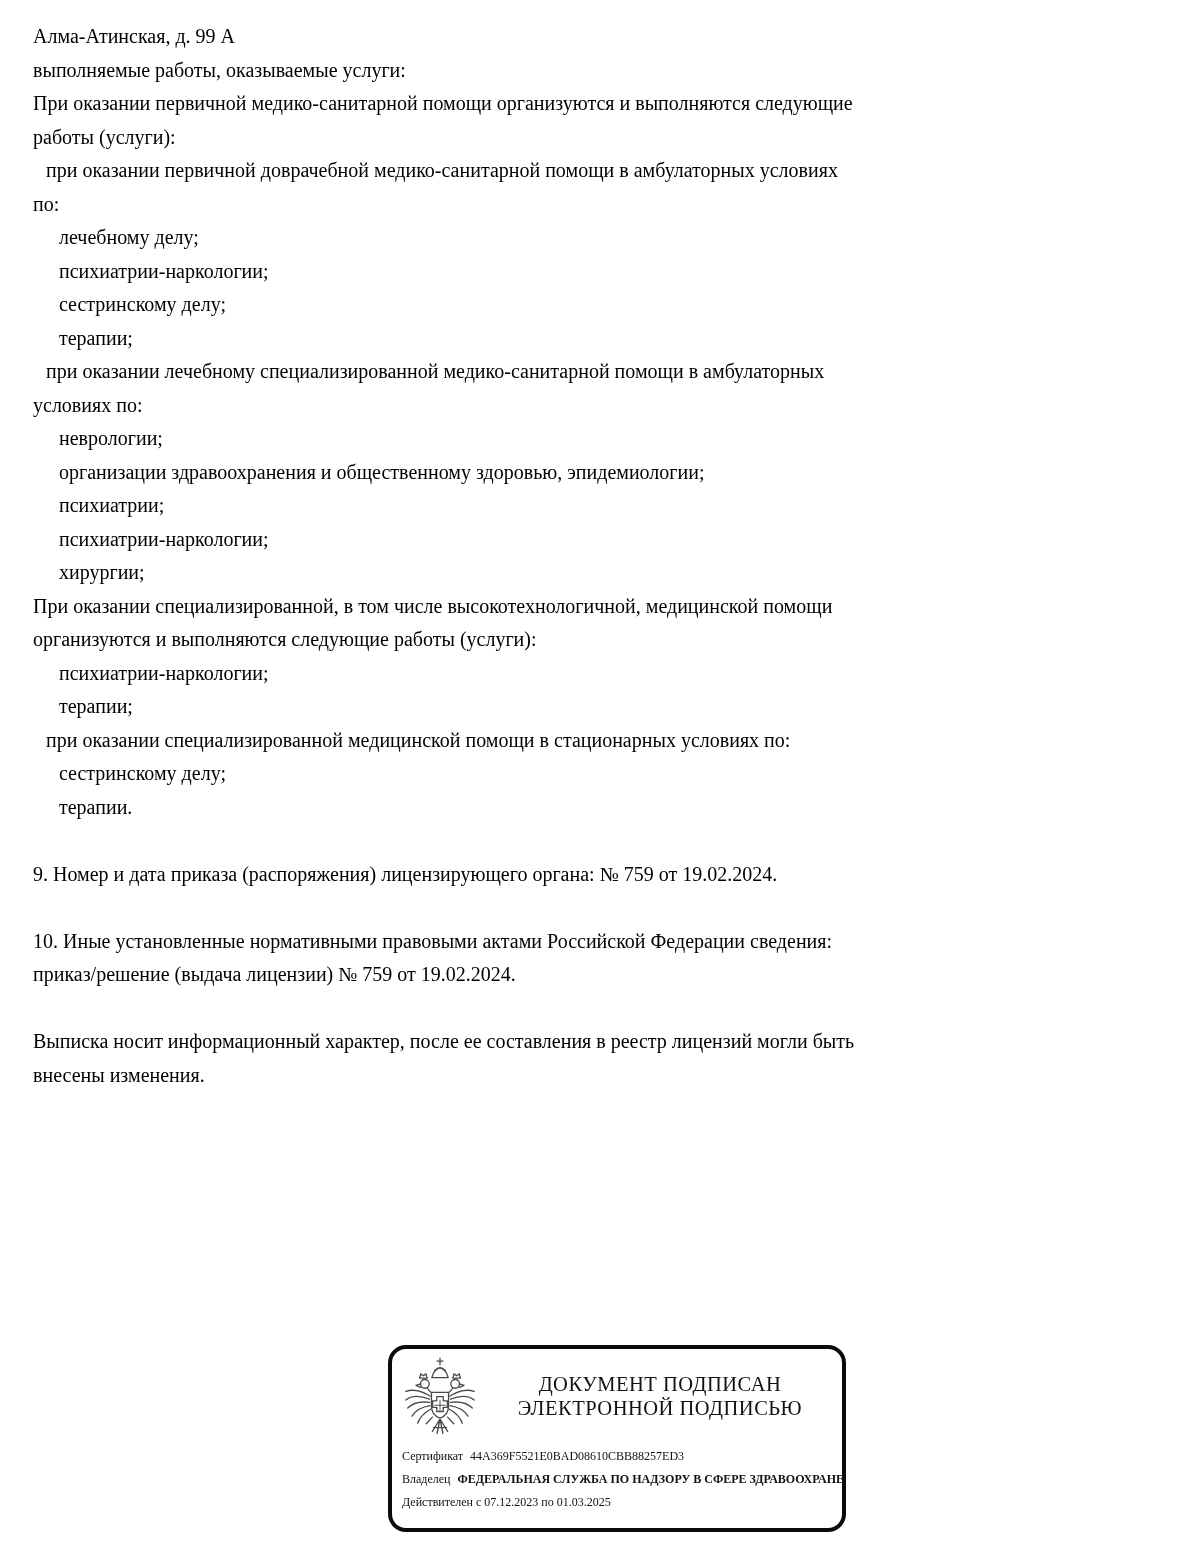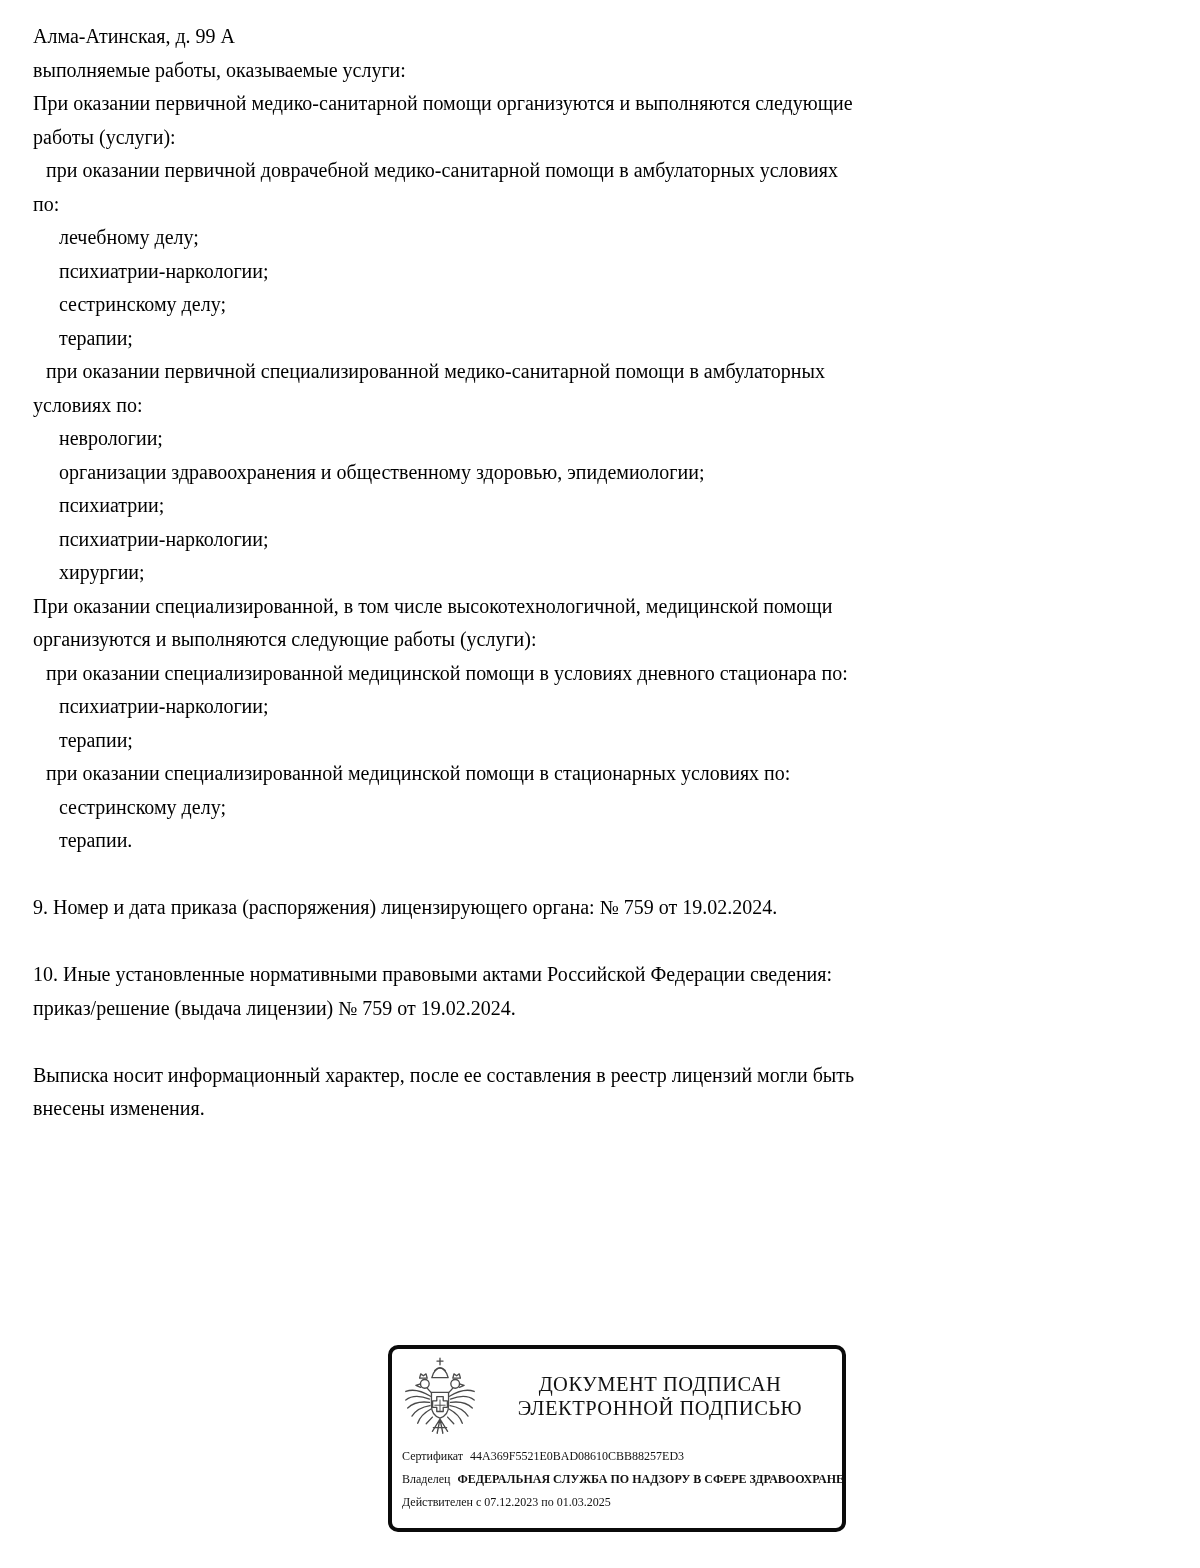--- a/index.html
+++ b/index.html
@@ -10,21 +10,21 @@
   }
   
   .doc{position:absolute;left:33px;top:20px;width:1152px;}
   .line{height:33.5px;line-height:33.5px;font-size:20px;white-space:nowrap;}
   .ind1{padding-left:13px;}
   .ind2{padding-left:26px;}
   .spacer{height:33.5px;}
   
   .stamp{
     position:absolute;left:388px;top:1345px;width:458px;height:187px;
-    box-sizing:border-box;border:4px solid #0b0b0b;border-radius:10px;
+    box-sizing:border-box;border:4px solid #0b0b0b;border-radius:18px;
     background:#ffffff;overflow:hidden;
   }
   .emblem{position:absolute;left:10px;top:7px;width:76px;height:88px;}
   .stamp-title{
     position:absolute;left:90px;right:4px;top:23px;text-align:center;
     font-size:20.5px;line-height:24px;letter-spacing:.5px;color:#111;
   }
   .sline{position:absolute;left:10px;white-space:nowrap;font-size:12px;line-height:22px;color:#111;}
   .s-cert{top:96px;}
   .s-owner{top:119px;}
@@ -39,30 +39,29 @@
   <div class="line">Алма-Атинская, д. 99 А</div>
   <div class="line">выполняемые работы, оказываемые услуги:</div>
   <div class="line">При оказании первичной медико-санитарной помощи организуются и выполняются следующие</div>
   <div class="line">работы (услуги):</div>
   <div class="line ind1">при оказании первичной доврачебной медико-санитарной помощи в амбулаторных условиях</div>
   <div class="line">по:</div>
   <div class="line ind2">лечебному делу;</div>
   <div class="line ind2">психиатрии-наркологии;</div>
   <div class="line ind2">сестринскому делу;</div>
   <div class="line ind2">терапии;</div>
-  <div class="line ind1">при оказании первичной специализированной медико-санитарной помощи в амбулаторных</div>
+  <div class="line ind1">при оказании лечебному специализированной медико-санитарной помощи в амбулаторных</div>
   <div class="line">условиях по:</div>
   <div class="line ind2">неврологии;</div>
   <div class="line ind2">организации здравоохранения и общественному здоровью, эпидемиологии;</div>
   <div class="line ind2">психиатрии;</div>
   <div class="line ind2">психиатрии-наркологии;</div>
   <div class="line ind2">хирургии;</div>
   <div class="line">При оказании специализированной, в том числе высокотехнологичной, медицинской помощи</div>
   <div class="line">организуются и выполняются следующие работы (услуги):</div>
-  <div class="line ind1">при оказании специализированной медицинской помощи в условиях дневного стационара по:</div>
   <div class="line ind2">психиатрии-наркологии;</div>
   <div class="line ind2">терапии;</div>
   <div class="line ind1">при оказании специализированной медицинской помощи в стационарных условиях по:</div>
   <div class="line ind2">сестринскому делу;</div>
   <div class="line ind2">терапии.</div>
   <div class="line spacer"></div>
   <div class="line">9. Номер и дата приказа (распоряжения) лицензирующего органа: № 759 от 19.02.2024.</div>
   <div class="line spacer"></div>
   <div class="line">10. Иные установленные нормативными правовыми актами Российской Федерации сведения:</div>
   <div class="line">приказ/решение (выдача лицензии) № 759 от 19.02.2024.</div>

